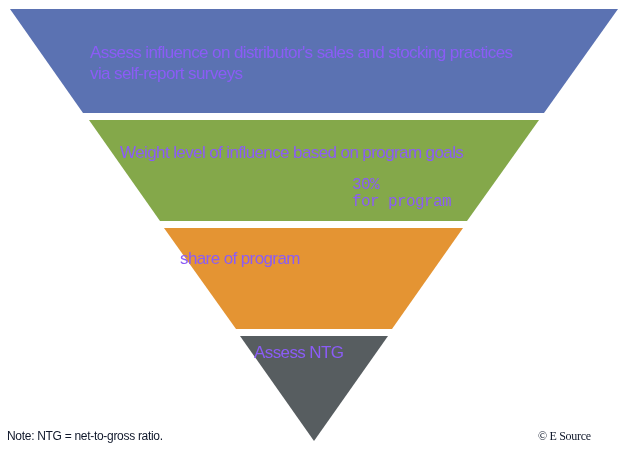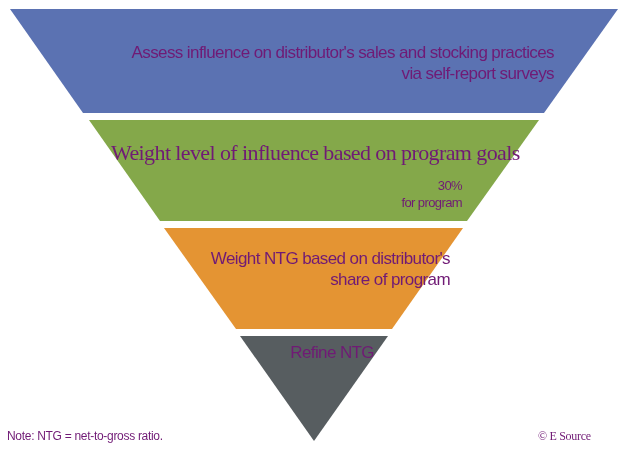--- a/index.html
+++ b/index.html
@@ -1,52 +1,51 @@
 <!DOCTYPE html>
 <html><head>
   <meta charset="utf-8">
   <style>
     html, body { margin: 0; padding: 0; background: #ffffff; }
     body { width: 624px; height: 451px; position: relative; overflow: hidden;
            font-family: "Liberation Sans", sans-serif; }
     .funnel { position: absolute; left: 0; top: 0; width: 624px; height: 451px; }
-    .txt { position: absolute; color: #701a75; text-align: right; white-space: nowrap;
+    .txt { position: absolute; color: #8b5cf6; text-align: left; white-space: nowrap;
            font-family: "Liberation Sans", sans-serif; letter-spacing: -0.6px; }
     .txt span { display: block; }
-    .note { position: absolute; font-size: 12px; color: #701a75; letter-spacing: -0.3px;
+    .note { position: absolute; font-size: 12px; color: #0f172a; letter-spacing: -0.3px;
             font-family: "Liberation Sans", sans-serif; }
   </style>
 </head>
 <body>
 
 <div class="funnel">
   <svg width="624" height="451" style="position:absolute;left:0;top:0;">
     <polygon points="10,9 618,9 544,113 83,113" fill="#5B72B2"></polygon>
     <polygon points="89,120 539,120 467,221 160,221" fill="#84A84A"></polygon>
     <polygon points="164,228 463,228 392,329 236,329" fill="#E49433"></polygon>
     <polygon points="240,336 388,336 314,441" fill="#575D60"></polygon>
   </svg>
 
   <div class="txt" style="left:90px; top:42px; width:464px; font-size:17px; line-height:21px;">
     <span>Assess influence on distributor's sales and stocking practices</span>
     <span>via self-report surveys</span>
   </div>
 
-  <div class="txt" style="left:111px; top:142px; width:392px; font-size:22px; line-height:21px;font-family:Liberation Serif, serif;">
+  <div class="txt" style="left:120px; top:142px; width:392px; font-size:17px; line-height:21px;">
     <span>Weight level of influence based on program goals</span>
   </div>
-  <div class="txt" style="left:352px; top:177px; width:110px; font-size:13px; line-height:17px;">
+  <div class="txt" style="left:352px; top:177px; width:110px; font-size:16px; line-height:17px;font-family:Liberation Mono, monospace;">
     <span>30%</span>
     <span>for program</span>
   </div>
 
   <div class="txt" style="left:180px; top:248px; width:270px; font-size:17px; line-height:21px;">
-    <span>Weight NTG based on distributor's</span>
     <span>share of program</span>
   </div>
 
   <div class="txt" style="left:254px; top:342px; width:120px; font-size:17px; line-height:21px;">
-    <span>Refine NTG</span>
+    <span>Assess NTG</span>
   </div>
 </div>
 
 <div class="note" style="left:7px; top:429px;">Note: NTG = net-to-gross ratio.</div>
 <div class="note" style="left:538px; top:429px;font-family:Liberation Serif, serif;">© E Source</div>
 
 </body></html>

